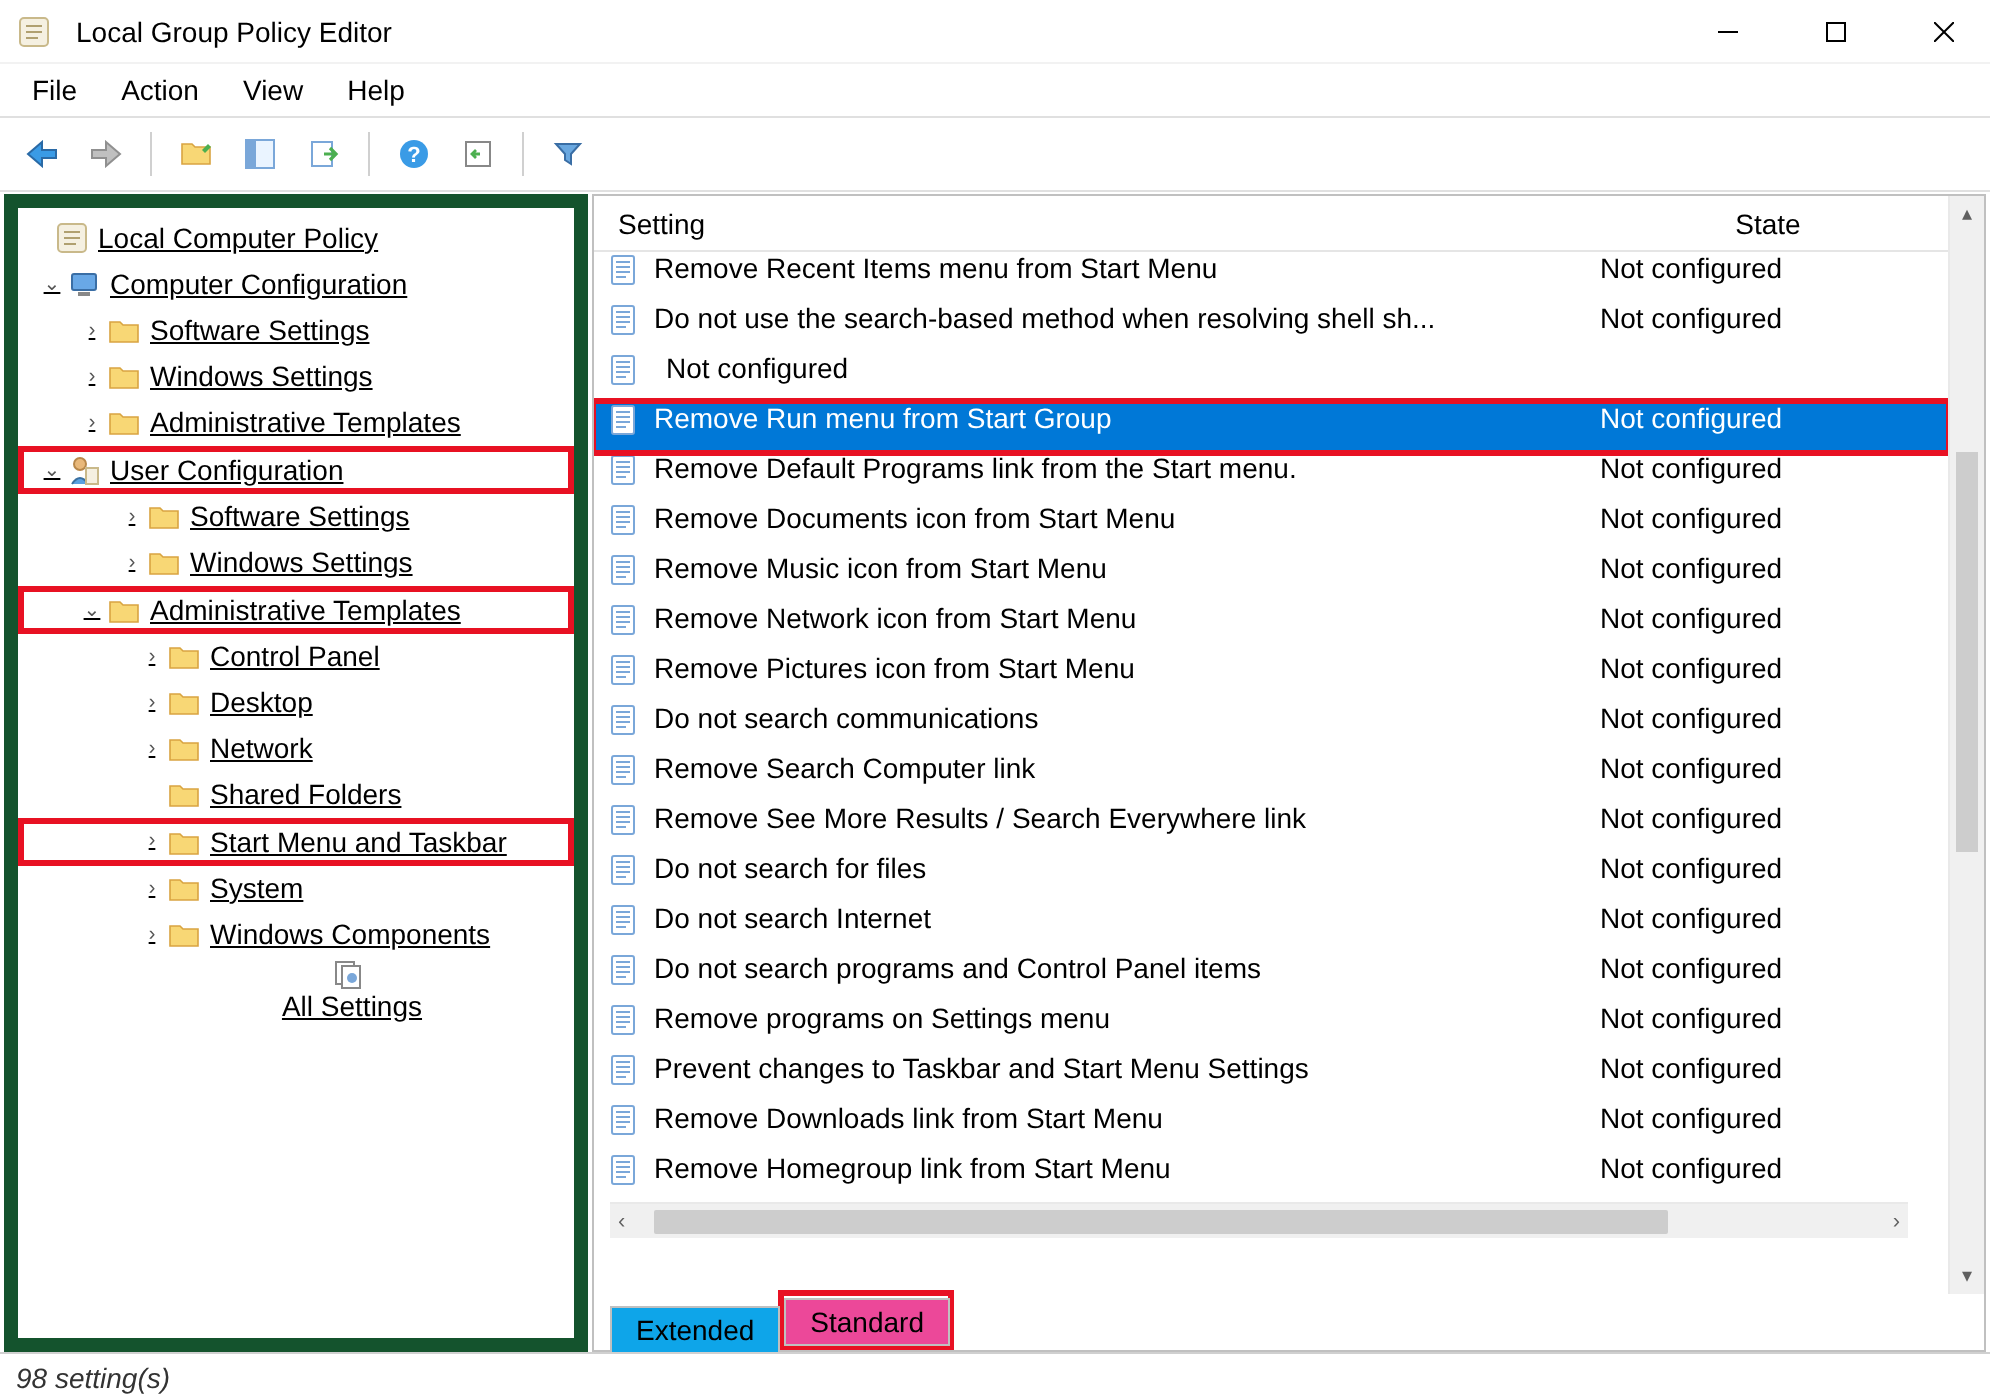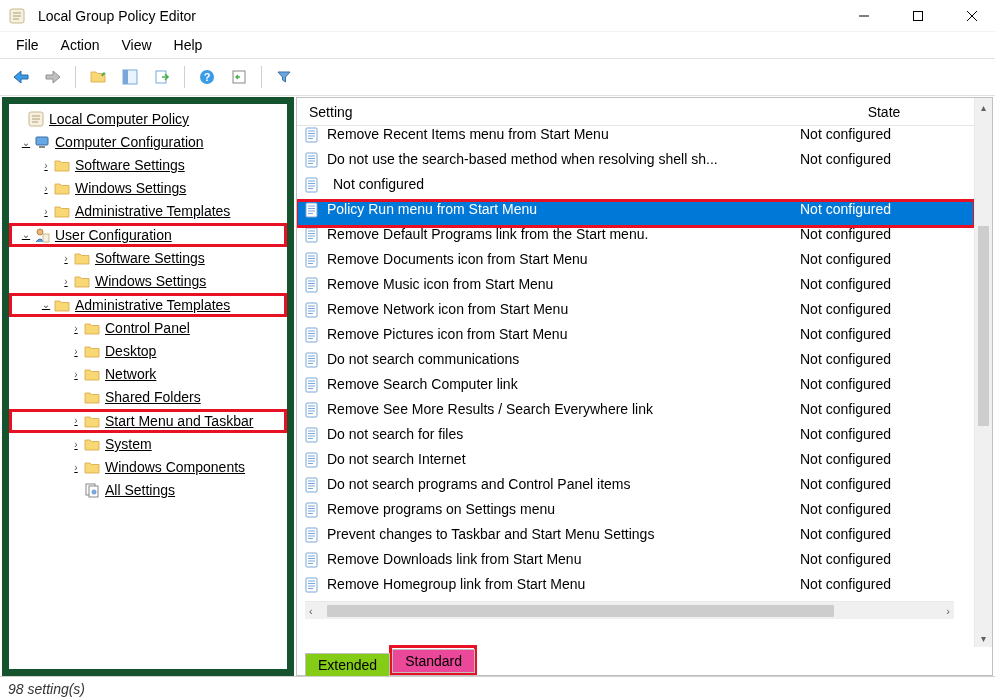--- a/index.html
+++ b/index.html
@@ -55,21 +55,21 @@
   .hscroll { height:18px; margin:0 20px 0 8px; background:#f0f0f0; position:relative; border-top:1px solid #e9e9e9; display:flex; align-items:center;}
   .hscroll::before { content:'‹'; position:absolute; left:4px; font-size:11px; color:#606060;}
   .hscroll::after { content:'›'; position:absolute; right:4px; font-size:11px; color:#606060;}
   .hscroll .thumb { position:absolute; left:22px; right:120px; height:12px; background:#cdcdcd; border-radius:1px;}
   .vscroll { width:18px; background:#f0f0f0; display:flex; flex-direction:column; align-items:center; border-left:1px solid #e9e9e9;}
   .vscroll .arrow { height:18px; width:100%; display:flex; align-items:center; justify-content:center; font-size:10px; color:#606060;}
   .vscroll .track { flex:1; position:relative; width:100%;}
   .vscroll .vthumb { position:absolute; top:110px; height:200px; left:3px; right:3px; background:#cdcdcd;}
 
   .tabs { height:28px; display:flex; align-items:flex-end; padding-left:8px; border-top:1px solid #fff; background:#fff;}
-  .tab { padding:3px 12px 3px 12px; border:1px solid #c0c0c0; border-bottom:none; background:#84cc16; font-size:14px; margin-right:-1px; position:relative; top:1px;}
+  .tab { padding:3px 12px 3px 12px; border:1px solid #c0c0c0; border-bottom:none; background:#0ea5e9; font-size:14px; margin-right:-1px; position:relative; top:1px;}
   .tab.active { background:#ec4899; border-bottom:1px solid #fff; z-index:2;}
   .tab-hl { border:3px solid var(--hl); padding:0;}
   .tab-hl .tab.active { border:1px solid #c0c0c0;}
 
   
   .statusbar { height:24px; border-top:1px solid #d0d0d0; display:flex; align-items:center; padding:0 8px; font-size:14px; color:#333;font-style:italic;}
 
   
   .folder-svg { width:16px; height:14px;}
 </style>
@@ -370,21 +370,21 @@
                         <span class="twisty">›</span>
                         <span class="ticon">
                           <svg class="folder-svg">
                             <use href="#folder"></use>
                           </svg>
                         </span>
                         <span>Windows Components</span>
                       </div>
                     </li>
                   <li class="lvl4">
-                      <div class="row" style="padding-left:60px;">
+                      <div class="row" style="padding-left:60px;flex-direction:column;">
                         <span class="twisty"></span>
                         <span class="ticon">
                           <svg width="16" height="16">
                             <use href="#settings-sheets"></use>
                           </svg>
                         </span>
                         <span>All Settings</span>
                       </div>
                     </li>
                 </ul>
@@ -429,21 +429,21 @@
                 </svg>
               </span>
               <span class="lstate">Not configured</span>
             </div>
             <div class="lrow sel sel-hl">
               <span class="licon">
                 <svg width="16" height="16">
                   <use href="#policy-icon"></use>
                 </svg>
               </span>
-              <span class="ltext">Policy Run menu from Start Menu</span>
+              <span class="ltext">Remove Run menu from Start Group</span>
               <span class="lstate">Not configured</span>
             </div>
             <div class="lrow">
               <span class="licon">
                 <svg width="16" height="16">
                   <use href="#policy-icon"></use>
                 </svg>
               </span>
               <span class="ltext">Remove Default Programs link from the Start menu.</span>
               <span class="lstate">Not configured</span>

